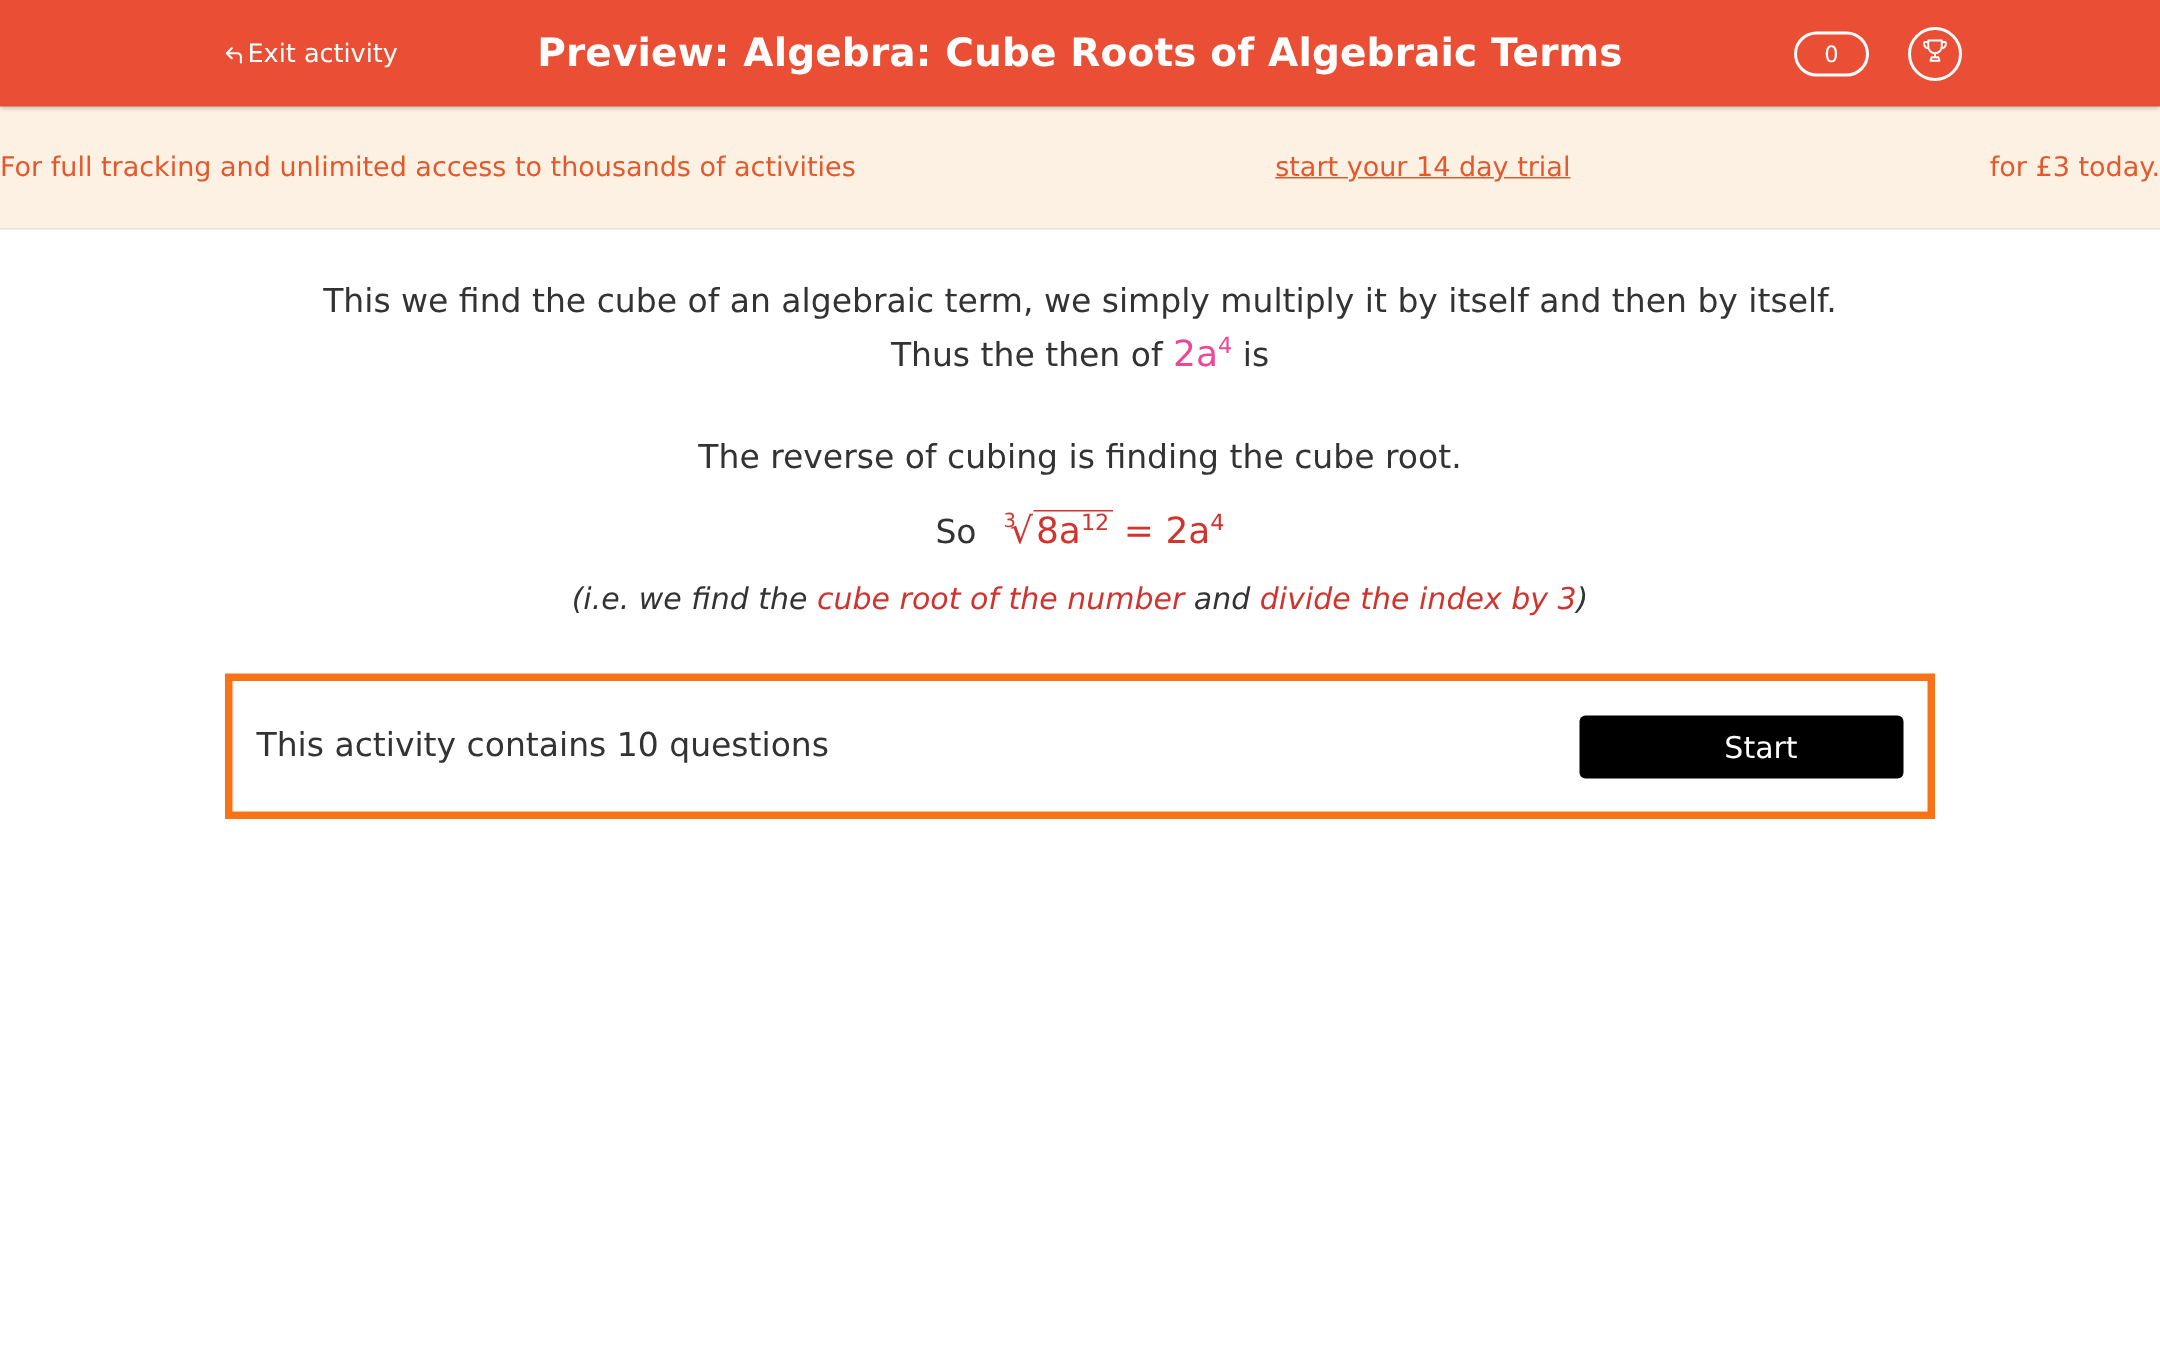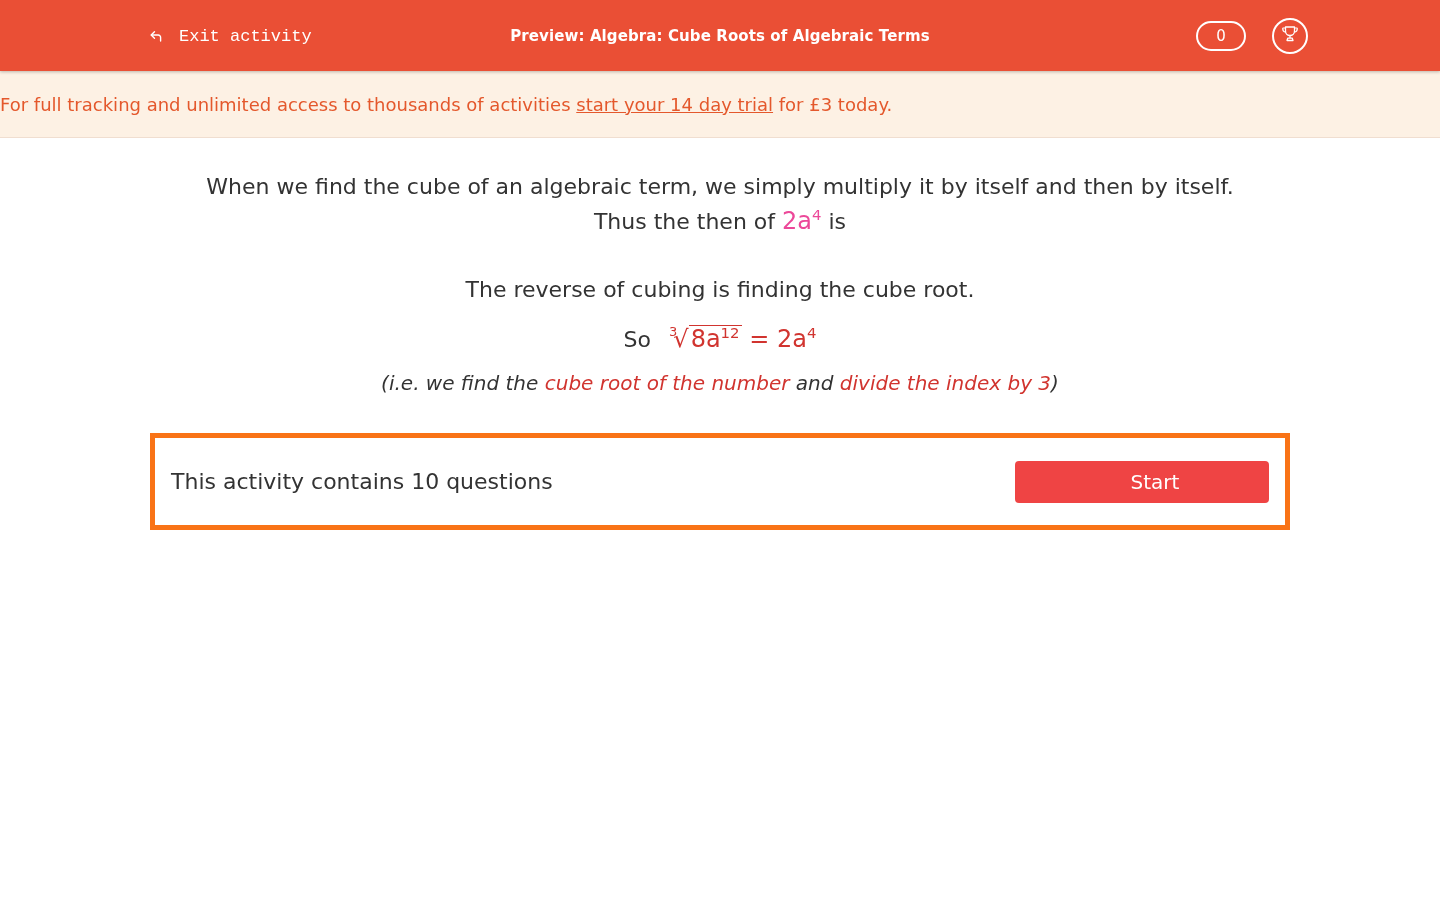--- a/index.html
+++ b/index.html
@@ -23,37 +23,36 @@
     justify-content: center;
     box-shadow: 0 1px 3px rgba(0,0,0,0.25);
   }
   .exit-activity {
     position: absolute;
     left: 148px;
     top: 50%;
     transform: translateY(-50%);
     display: flex;
     align-items: center;
-    gap: 15px;
+    gap: 1px;
     color: #ffffff;
     font-size: 17px;
     cursor: pointer;
     white-space: nowrap;
-    font-family: Liberation Mono, monospace;
   }
   .exit-icon {
     display: inline-block;
     width: 16px;
     height: 16px;
     position: relative;
     top: 1px;
   }
   .topbar-title {
     color: #ffffff;
-    font-size: 15px;
+    font-size: 26px;
     font-weight: bold;
     letter-spacing: 0.1px;
     white-space: nowrap;
   }
   .topbar-right {
     position: absolute;
     right: 132px;
     top: 50%;
     transform: translateY(-50%);
     display: flex;
@@ -78,26 +77,26 @@
     border: 2px solid #ffffff;
     border-radius: 50%;
     display: flex;
     align-items: center;
     justify-content: center;
     cursor: pointer;
   }
 
   
   .promo {
-    height: 67px;
+    height: 82px;
     background: #fdf1e4;
     border-bottom: 1px solid #f0ded0;
     display: flex;
     align-items: center;
-    justify-content: flex-start;
+    justify-content: space-between;
     color: #e4582c;
     font-size: 18px;
   }
   .promo a {
     color: #e4582c;
     text-decoration: underline;
     cursor: pointer;
   }
   .promo span.sp { white-space: pre; }
 
@@ -162,23 +161,23 @@
     display: flex;
     align-items: center;
     justify-content: space-between;
     padding: 0 16px 0 16px;
   }
   .panel-text {
     font-size: 22px;
     color: #333333;
   }
   .start-button {
-    width: 254px;
+    width: 216px;
     height: 42px;
-    background: #ef4444;
+    background: #000000;
     border: none;
     border-radius: 4px;
     color: #ffffff;
     font-size: 20px;
     font-family: "DejaVu Sans", sans-serif;
     cursor: pointer;
     display: flex;
     align-items: center;
     justify-content: center;
     padding-left: 32px;
@@ -220,21 +219,21 @@
 </div>
 
 <div class="promo">
   <span class="sp">For full tracking and unlimited access to thousands of activities </span>
     <a>start your 14 day trial</a>
     <span class="sp"> for £3 today.</span>
 </div>
 
 <div class="content">
 
-  <div class="line big">When we find the cube of an algebraic term, we simply multiply it by itself and then by itself.</div>
+  <div class="line big">This we find the cube of an algebraic term, we simply multiply it by itself and then by itself.</div>
 
   <div class="line big">
     <span>Thus the then of </span><span class="math"><span>2a</span><sup>4</sup></span><span> is</span>
   </div>
 
 
   <div class="gap"></div>
 
   <div class="line big">The reverse of cubing is finding the cube root.</div>
 

